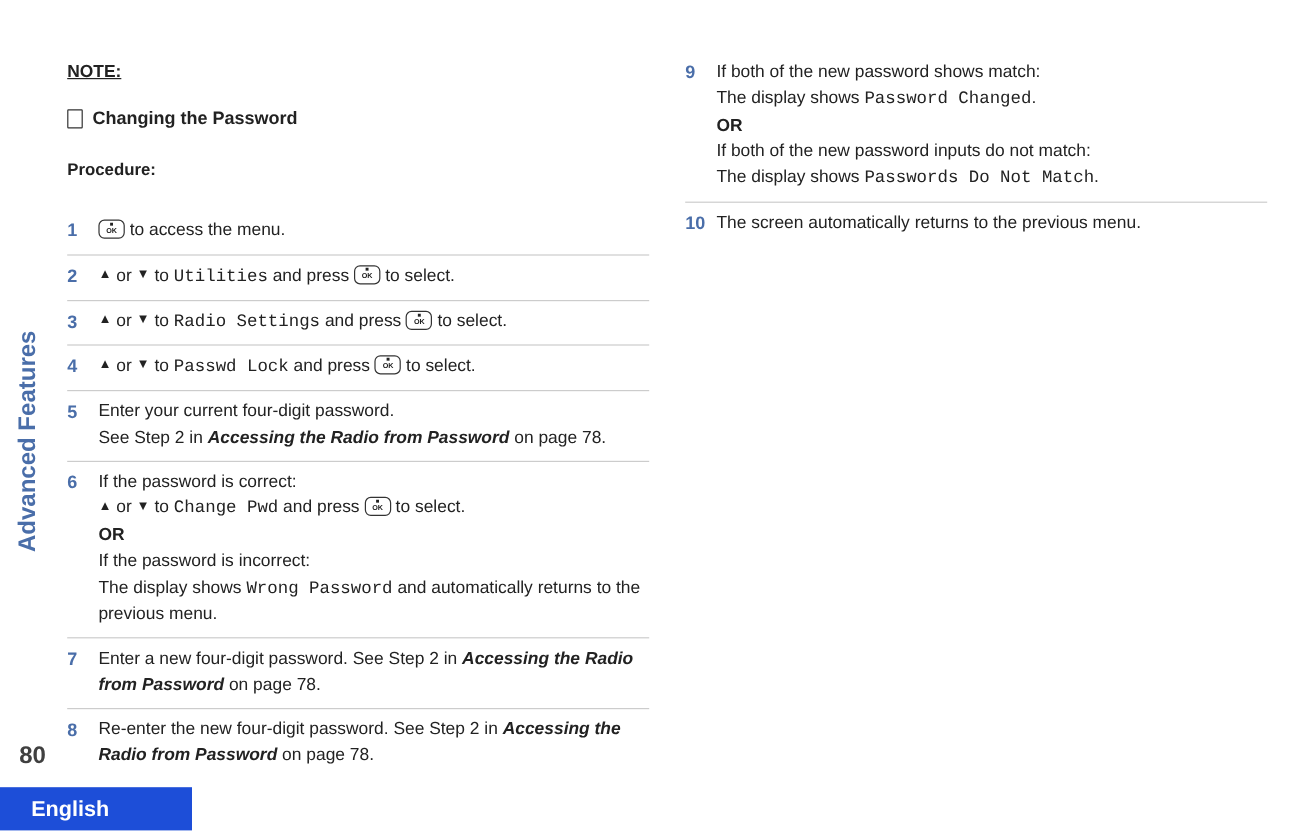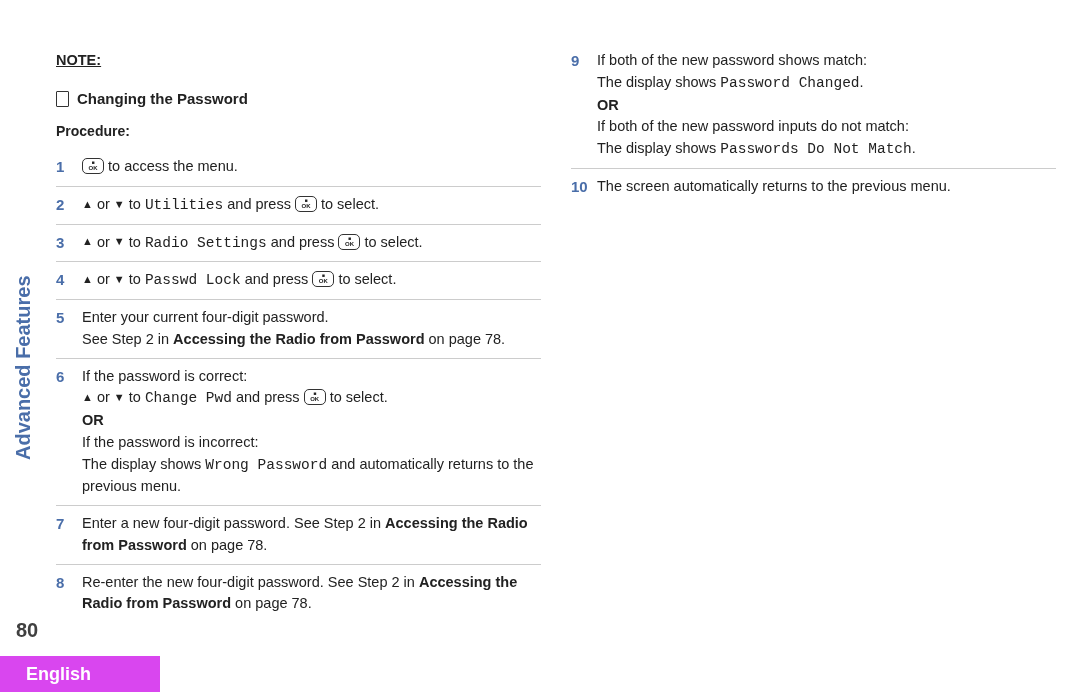--- a/index.html
+++ b/index.html
@@ -23,42 +23,42 @@
     font-size: 20px;
     font-weight: bold;
     color: #404040;
   }
   .lang-tab {
     position: absolute;
     left: 0;
     top: 656px;
     width: 160px;
     height: 36px;
-    background: #d946ef;
+    background: #1d4ed8;
     color: #fff;
     font-size: 18px;
     font-weight: bold;
     padding-left: 26px;
     line-height: 36px;
   }
   .columns {
     position: absolute;
     left: 56px;
     top: 50px;
     width: 1000px;
     display: flex;
     gap: 30px;
   }
   .col { width: 485px; }
   .note { display: flex; margin-bottom: 20px; line-height: 1.4; text-decoration: underline; }
   .note-label { font-weight: bold; margin-right: 8px; white-space: nowrap; }
-  .section-head { display:flex; align-items:center; margin-bottom:16px; }
+  .section-head { display:flex; align-items:center; margin-bottom:26px; }
   .doc-icon { width: 13px; height: 16px; border: 1.5px solid #333; border-radius: 1px; margin-right: 8px; position: relative; }
   .section-title { font-weight: bold; font-size: 15px; }
-  .proc-label { font-weight: bold; font-size: 14px; margin-bottom: 10px; }
+  .proc-label { font-weight: bold; font-size: 14px; margin-bottom: 26px; }
   .step { display: flex; border-bottom: 1px solid #ccc; padding: 7px 0 7px 0; line-height: 1.5; }
   .step:last-child { border-bottom: none; }
   .step-num { width: 26px; flex-shrink: 0; font-weight: bold; color: #4a6ea9; font-size: 15px; }
   .step-body { flex: 1; }
   .mono { font-family: Liberation Mono, monospace; white-space: nowrap; }
   .ok-btn {
     display: inline-block;
     width: 22px; height: 16px;
     border: 1.5px solid #333;
     border-radius: 5px;
@@ -66,21 +66,21 @@
     line-height: 7px;
     text-align: center;
     vertical-align: middle;
     padding-top: 0px;
     position: relative;
     top: -1px;
   }
   .ok-btn::before { content: "\25A0"; display:block; font-size:5px; line-height:5px; margin-top:1px;}
   .ok-btn::after { content: "OK"; display:block; font-size:6px; font-weight:bold; line-height:6px; }
   .tri { font-size: 11px; display:inline-block; vertical-align:middle; position:relative; top:-1px;}
-  .bi { font-weight: bold; }
+  .bi { font-weight: bold; font-style: italic; }
   .b { font-weight: bold; }
 </style>
 </head>
 <body>
 
 <div class="page">
 
   <div class="sidebar-text">Advanced Features</div>
   <div class="page-number">80</div>
   <div class="lang-tab">English</div>

